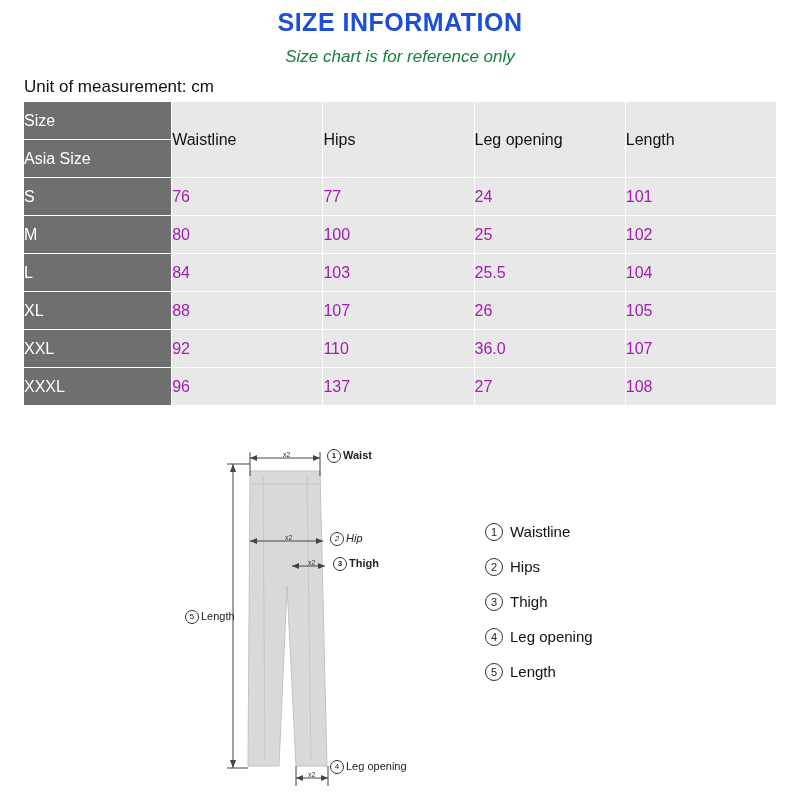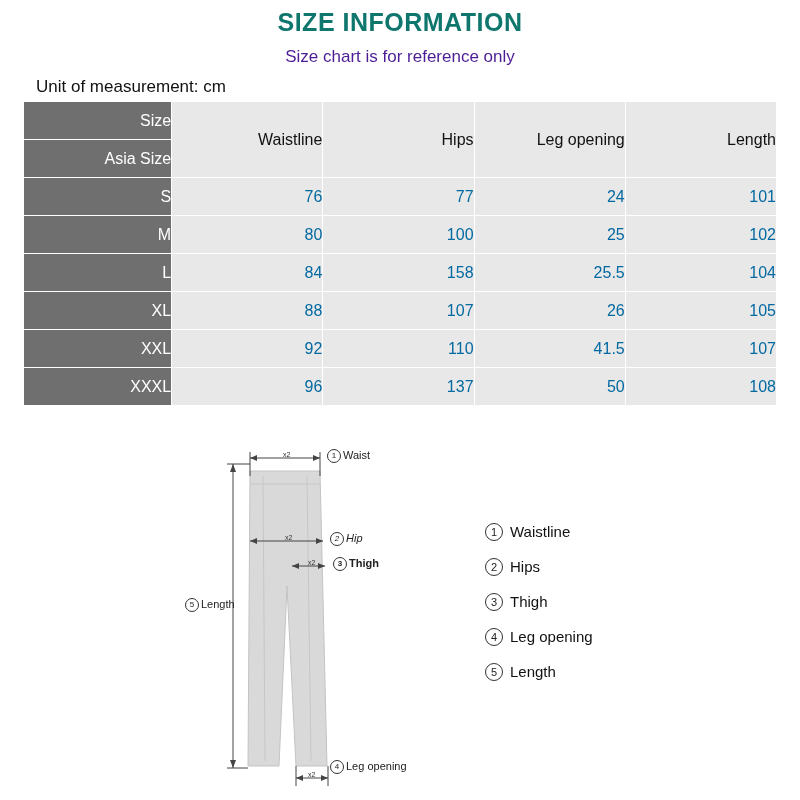--- a/index.html
+++ b/index.html
@@ -19,42 +19,43 @@
     width: 800px;
     height: 800px;
     position: relative;
   }
   .title {
     text-align: center;
     font-size: 25px;
     font-weight: bold;
     letter-spacing: 0.5px;
     margin-top: 8px;
-    color: #0f766e;
+    color: #1d4ed8;
   }
   .subtitle {
     text-align: center;
     font-size: 17px;
     margin-top: 10px;
-    color: #4c1d95;
+    color: #15803d;
+    font-style: italic;
   }
   .unit {
     font-size: 17px;
-    margin: 10px 0 4px 36px;
+    margin: 10px 0 4px 24px;
     color: #111;
   }
   table.size-table {
     border-collapse: collapse;
     margin-left: 23px;
     width: 754px;
     table-layout: fixed;
   }
   table.size-table td {
     border: 1px solid #ffffff;
-    text-align: right;
+    text-align: left;
     vertical-align: middle;
     font-size: 16px;
     height: 37px;
     padding: 0;
   }
   .hdr-dark {
     background: #6f6f6f;
     color: #ffffff;
     font-size: 16px;
   }
@@ -63,21 +64,21 @@
     color: #111111;
     font-size: 17px;
   }
   .cell-label {
     background: #6f6f6f;
     color: #ffffff;
     font-size: 16px;
   }
   .cell-val {
     background: #e8e8e8;
-    color: #0369a1;
+    color: #a21caf;
     font-size: 16px;
   }
   .col-size { width: 148px; }
   .col-rest { width: 151px; }
 
   
   .diagram {
     position: absolute;
     left: 0;
     top: 418px;
@@ -167,43 +168,43 @@
       <tr>
         <td class="cell-label">M</td>
         <td class="cell-val">80</td>
         <td class="cell-val">100</td>
         <td class="cell-val">25</td>
         <td class="cell-val">102</td>
       </tr>
       <tr>
         <td class="cell-label">L</td>
         <td class="cell-val">84</td>
-        <td class="cell-val">158</td>
+        <td class="cell-val">103</td>
         <td class="cell-val">25.5</td>
         <td class="cell-val">104</td>
       </tr>
       <tr>
         <td class="cell-label">XL</td>
         <td class="cell-val">88</td>
         <td class="cell-val">107</td>
         <td class="cell-val">26</td>
         <td class="cell-val">105</td>
       </tr>
       <tr>
         <td class="cell-label">XXL</td>
         <td class="cell-val">92</td>
         <td class="cell-val">110</td>
-        <td class="cell-val">41.5</td>
+        <td class="cell-val">36.0</td>
         <td class="cell-val">107</td>
       </tr>
       <tr>
         <td class="cell-label">XXXL</td>
         <td class="cell-val">96</td>
         <td class="cell-val">137</td>
-        <td class="cell-val">50</td>
+        <td class="cell-val">27</td>
         <td class="cell-val">108</td>
       </tr>
     </tbody>
   </table>
 
   <div class="diagram">
 
     <svg class="pant-svg" width="260" height="360" viewBox="0 0 260 360">
 
       <path d="M55 35 L125 35 L132 330 L101 330 L92 150 L84 330 L53 330 Z" fill="#d9d9d9" stroke="#c3c3c3" stroke-width="1"></path>
@@ -234,35 +235,35 @@
       <line x1="32" y1="332" x2="53" y2="332" stroke="#444" stroke-width="1"></line>
 
       <line x1="101" y1="342" x2="133" y2="342" stroke="#444" stroke-width="1"></line>
       <line x1="101" y1="330" x2="101" y2="350" stroke="#444" stroke-width="1"></line>
       <line x1="133" y1="330" x2="133" y2="350" stroke="#444" stroke-width="1"></line>
       <polygon points="101,342 108,339 108,345" fill="#444"></polygon>
       <polygon points="133,342 126,339 126,345" fill="#444"></polygon>
     </svg>
 
     <span class="x2" style="left:283px; top:25px;">x2</span>
-    <div class="dimlabel" style="left:327px; top:23px;">
+    <div class="dimlabel" style="left:327px; top:23px;font-weight:bold;">
       <span class="circ">1</span><span>Waist</span>
     </div>
 
     <span class="x2" style="left:285px; top:108px;">x2</span>
     <div class="dimlabel" style="left:330px; top:106px;font-style:italic;">
       <span class="circ">2</span><span>Hip</span>
     </div>
 
     <span class="x2" style="left:308px; top:133px;">x2</span>
     <div class="dimlabel" style="left:333px; top:131px;font-weight:bold;">
       <span class="circ">3</span><span>Thigh</span>
     </div>
 
-    <div class="dimlabel" style="left:185px; top:172px;">
+    <div class="dimlabel" style="left:185px; top:184px;">
       <span class="circ">5</span><span>Length</span>
     </div>
 
     <span class="x2" style="left:308px; top:345px;">x2</span>
     <div class="dimlabel" style="left:330px; top:334px;">
       <span class="circ">4</span><span>Leg opening</span>
     </div>
 
     <div class="legend">
       <div class="legend-row">

